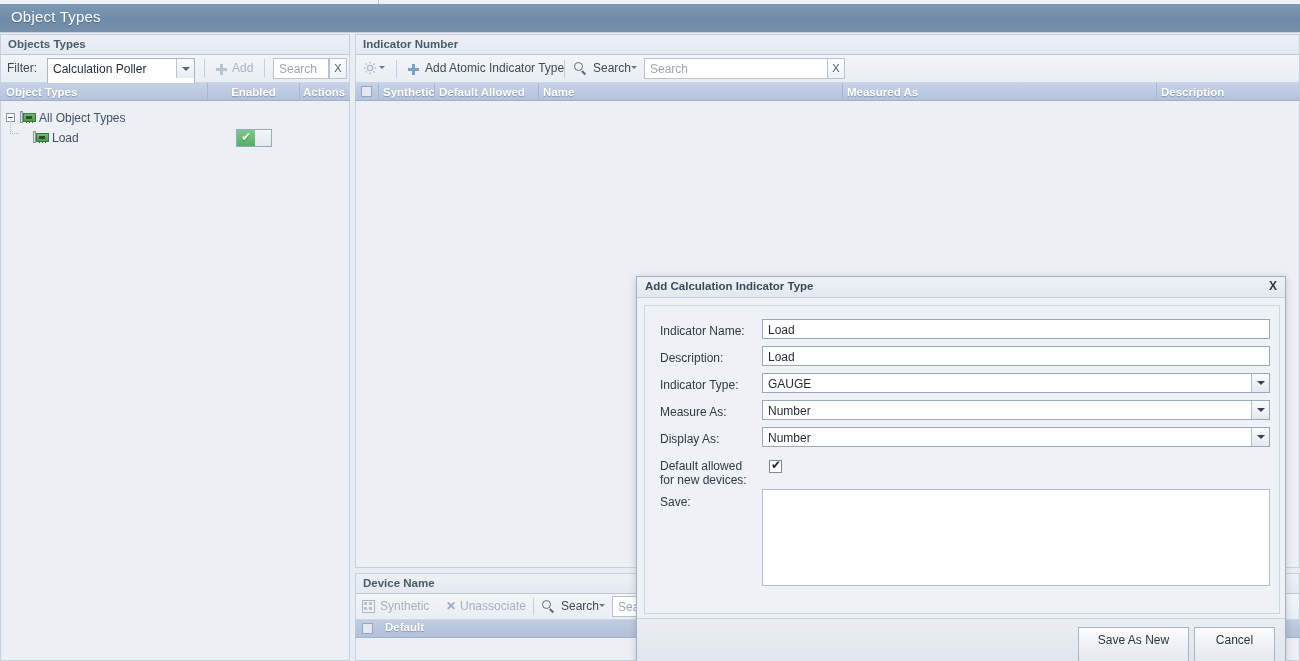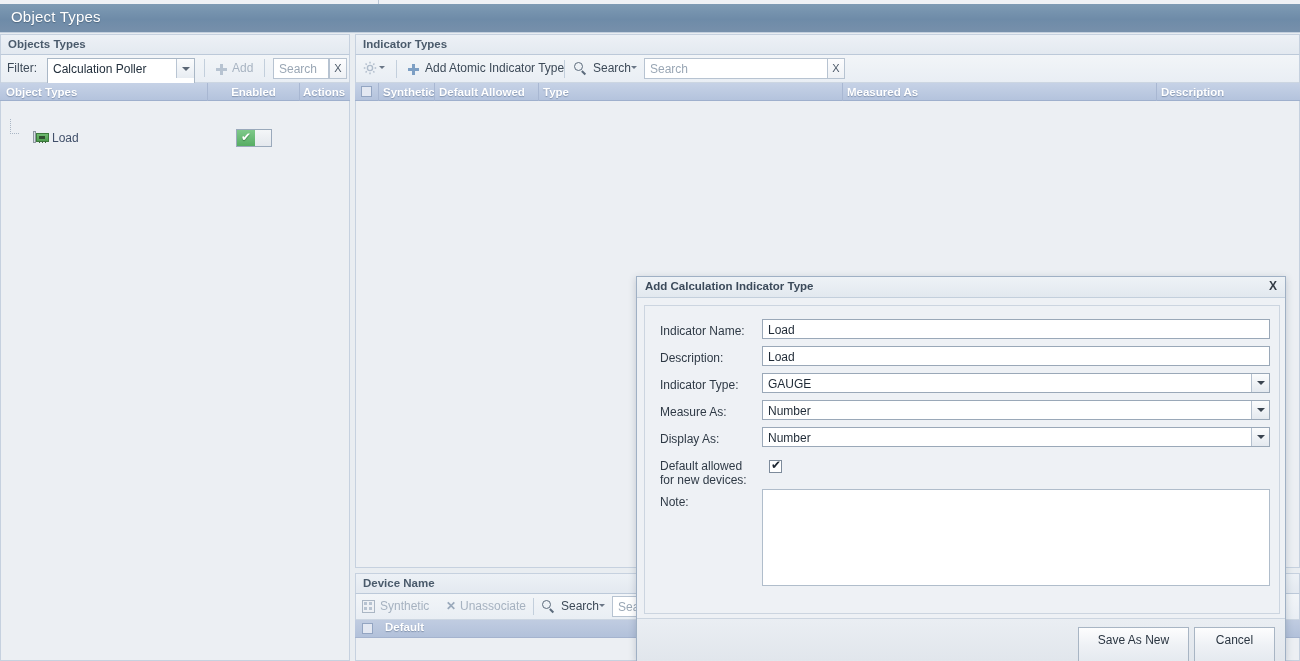--- a/index.html
+++ b/index.html
@@ -524,20 +524,32 @@
       </div>
       <div class="clear-x" style="left:328px; top:3px;">X</div>
     </div>
 
     <div class="gridhdr" style="left:-1px; top:28px; width:350px;">
       <div class="gh-cell" style="left:0; width:208px;">Object Types</div>
       <div class="gh-cell" style="left:208px; width:92px; text-align:center; padding-left:0;">Enabled</div>
       <div class="gh-cell last" style="left:300px; width:50px; padding-left:3px;">Actions</div>
     </div>
 
+    <div class="tree-row" style="left:0; top:53px; width:348px;">
+      <span class="expander" style="left:5px; top:5px;"></span>
+      <span class="nic-ico" style="left:19px; top:3px;">
+        <span class="bracket"></span>
+          <span class="board"></span>
+          <span class="chip"></span>
+        <span class="pin" style="left:6px;"></span>
+          <span class="pin" style="left:9px;"></span>
+          <span class="pin" style="left:12px;"></span>
+      </span>
+      <span style="position:absolute; left:38px; top:3px;">All Object Types</span>
+    </div>
 
     <div class="dotline" style="left:9px; top:64px; height:14px;"></div>
     <div class="dotline-h" style="left:9px; top:78px; width:10px;"></div>
 
     <div class="tree-row" style="left:0; top:73px; width:348px;">
       <span class="nic-ico" style="left:32px; top:3px;">
         <span class="bracket"></span>
           <span class="board"></span>
           <span class="chip"></span>
         <span class="pin" style="left:6px;"></span>
@@ -550,21 +562,21 @@
           <span class="check">✔</span>
         </span>
         <span class="off"></span>
       </span>
     </div>
   </div>
 
   <div class="splitv" style="left:350px; top:34px; width:5px; height:627px;"></div>
 
   <div class="panel-head" style="left:355px; top:34px; width:945px;">
-    <div class="ptitle">Indicator Types</div>
+    <div class="ptitle">Indicator Number</div>
   </div>
   <div class="panel-body" style="left:355px; top:55px; width:945px; height:513px;">
 
     <div class="toolbar" style="width:943px;">
 
       <span class="gear-ico" style="left:7px; top:6px;">
         <svg width="14" height="14" viewBox="0 0 14 14">
           <g fill="none" stroke="#b0bccb" stroke-width="1.4">
             <circle cx="7" cy="7" r="2.6"></circle>
             <path d="M7 0.8 V2.4 M7 11.6 V13.2 M0.8 7 H2.4 M11.6 7 H13.2
@@ -589,21 +601,21 @@
       </div>
       <div class="clear-x" style="left:471px; top:3px;">X</div>
     </div>
 
     <div class="gridhdr" style="left:-1px; top:28px; width:945px;">
       <div class="gh-cell" style="left:0; width:24px;">
         <span class="gh-check" style="left:6px; top:3px;"></span>
       </div>
       <div class="gh-cell" style="left:24px; width:56px; padding-left:4px;">Synthetic</div>
       <div class="gh-cell" style="left:80px; width:104px; padding-left:4px;">Default Allowed</div>
-      <div class="gh-cell" style="left:184px; width:304px; padding-left:4px;">Type</div>
+      <div class="gh-cell" style="left:184px; width:304px; padding-left:4px;">Name</div>
       <div class="gh-cell" style="left:488px; width:314px; padding-left:4px;">Measured As</div>
       <div class="gh-cell last" style="left:802px; width:143px; padding-left:4px;">Description</div>
     </div>
   </div>
 
   <div class="panel-head" style="left:355px; top:573px; width:945px;">
     <div class="ptitle">Device Name</div>
   </div>
   <div class="panel-body" style="left:355px; top:594px; width:945px; height:67px;">
 
@@ -677,21 +689,21 @@
           <span class="tri-down" style="border-top-color:#3a4450;"></span>
         </span>
       </div>
 
       <div class="flabel" style="left:15px; top:153px;">Default allowed</div>
       <div class="flabel" style="left:15px; top:167px;">for new devices:</div>
       <div class="fcheck" style="left:124px; top:154px;">
         <span class="mk">✔</span>
       </div>
 
-      <div class="flabel" style="left:15px; top:189px;">Note:</div>
+      <div class="flabel" style="left:15px; top:189px;">Save:</div>
       <div class="ftextarea" style="left:117px; top:183px; width:508px; height:97px;">
         <span style="position:absolute; left:5px; top:3px; font-size:12px; color:#1f2a36;"></span>
       </div>
     </div>
 
     <div class="dlg-foot" style="top:341px; height:43px;">
       <div class="btn" style="left:441px; top:8px; width:111px;">Save As New</div>
       <div class="btn" style="left:557px; top:8px; width:81px;">Cancel</div>
     </div>
   </div>

